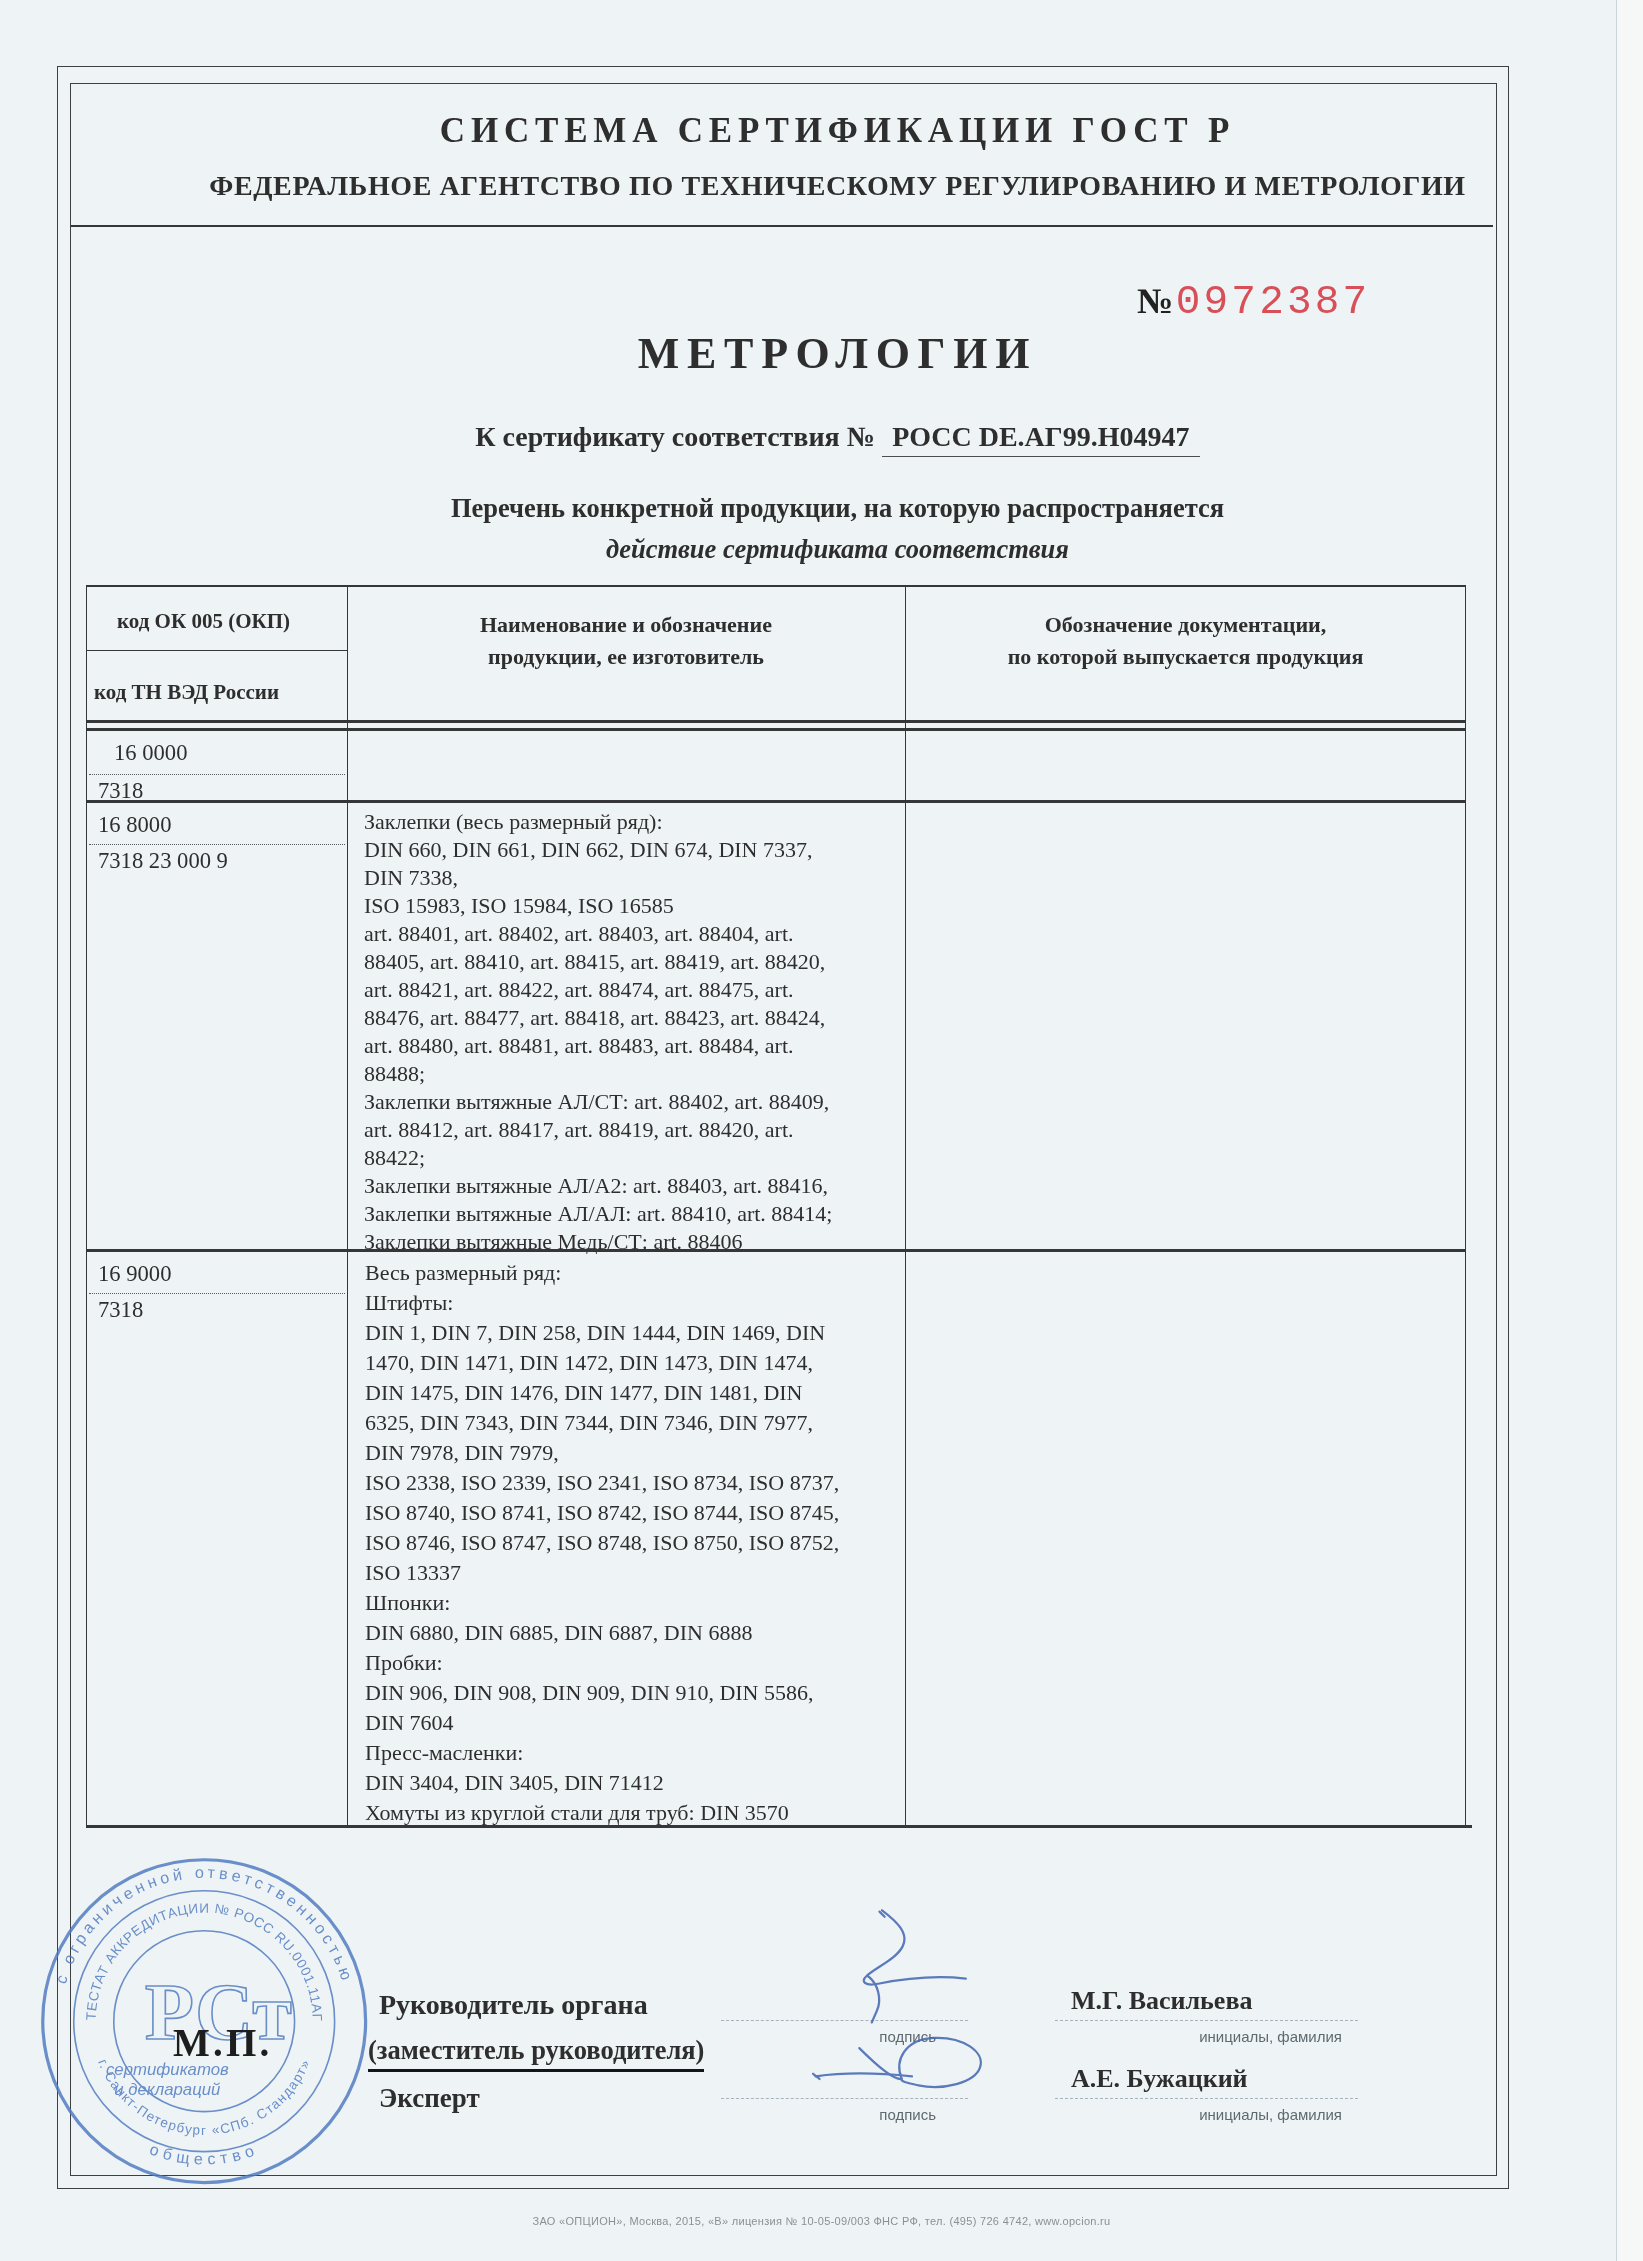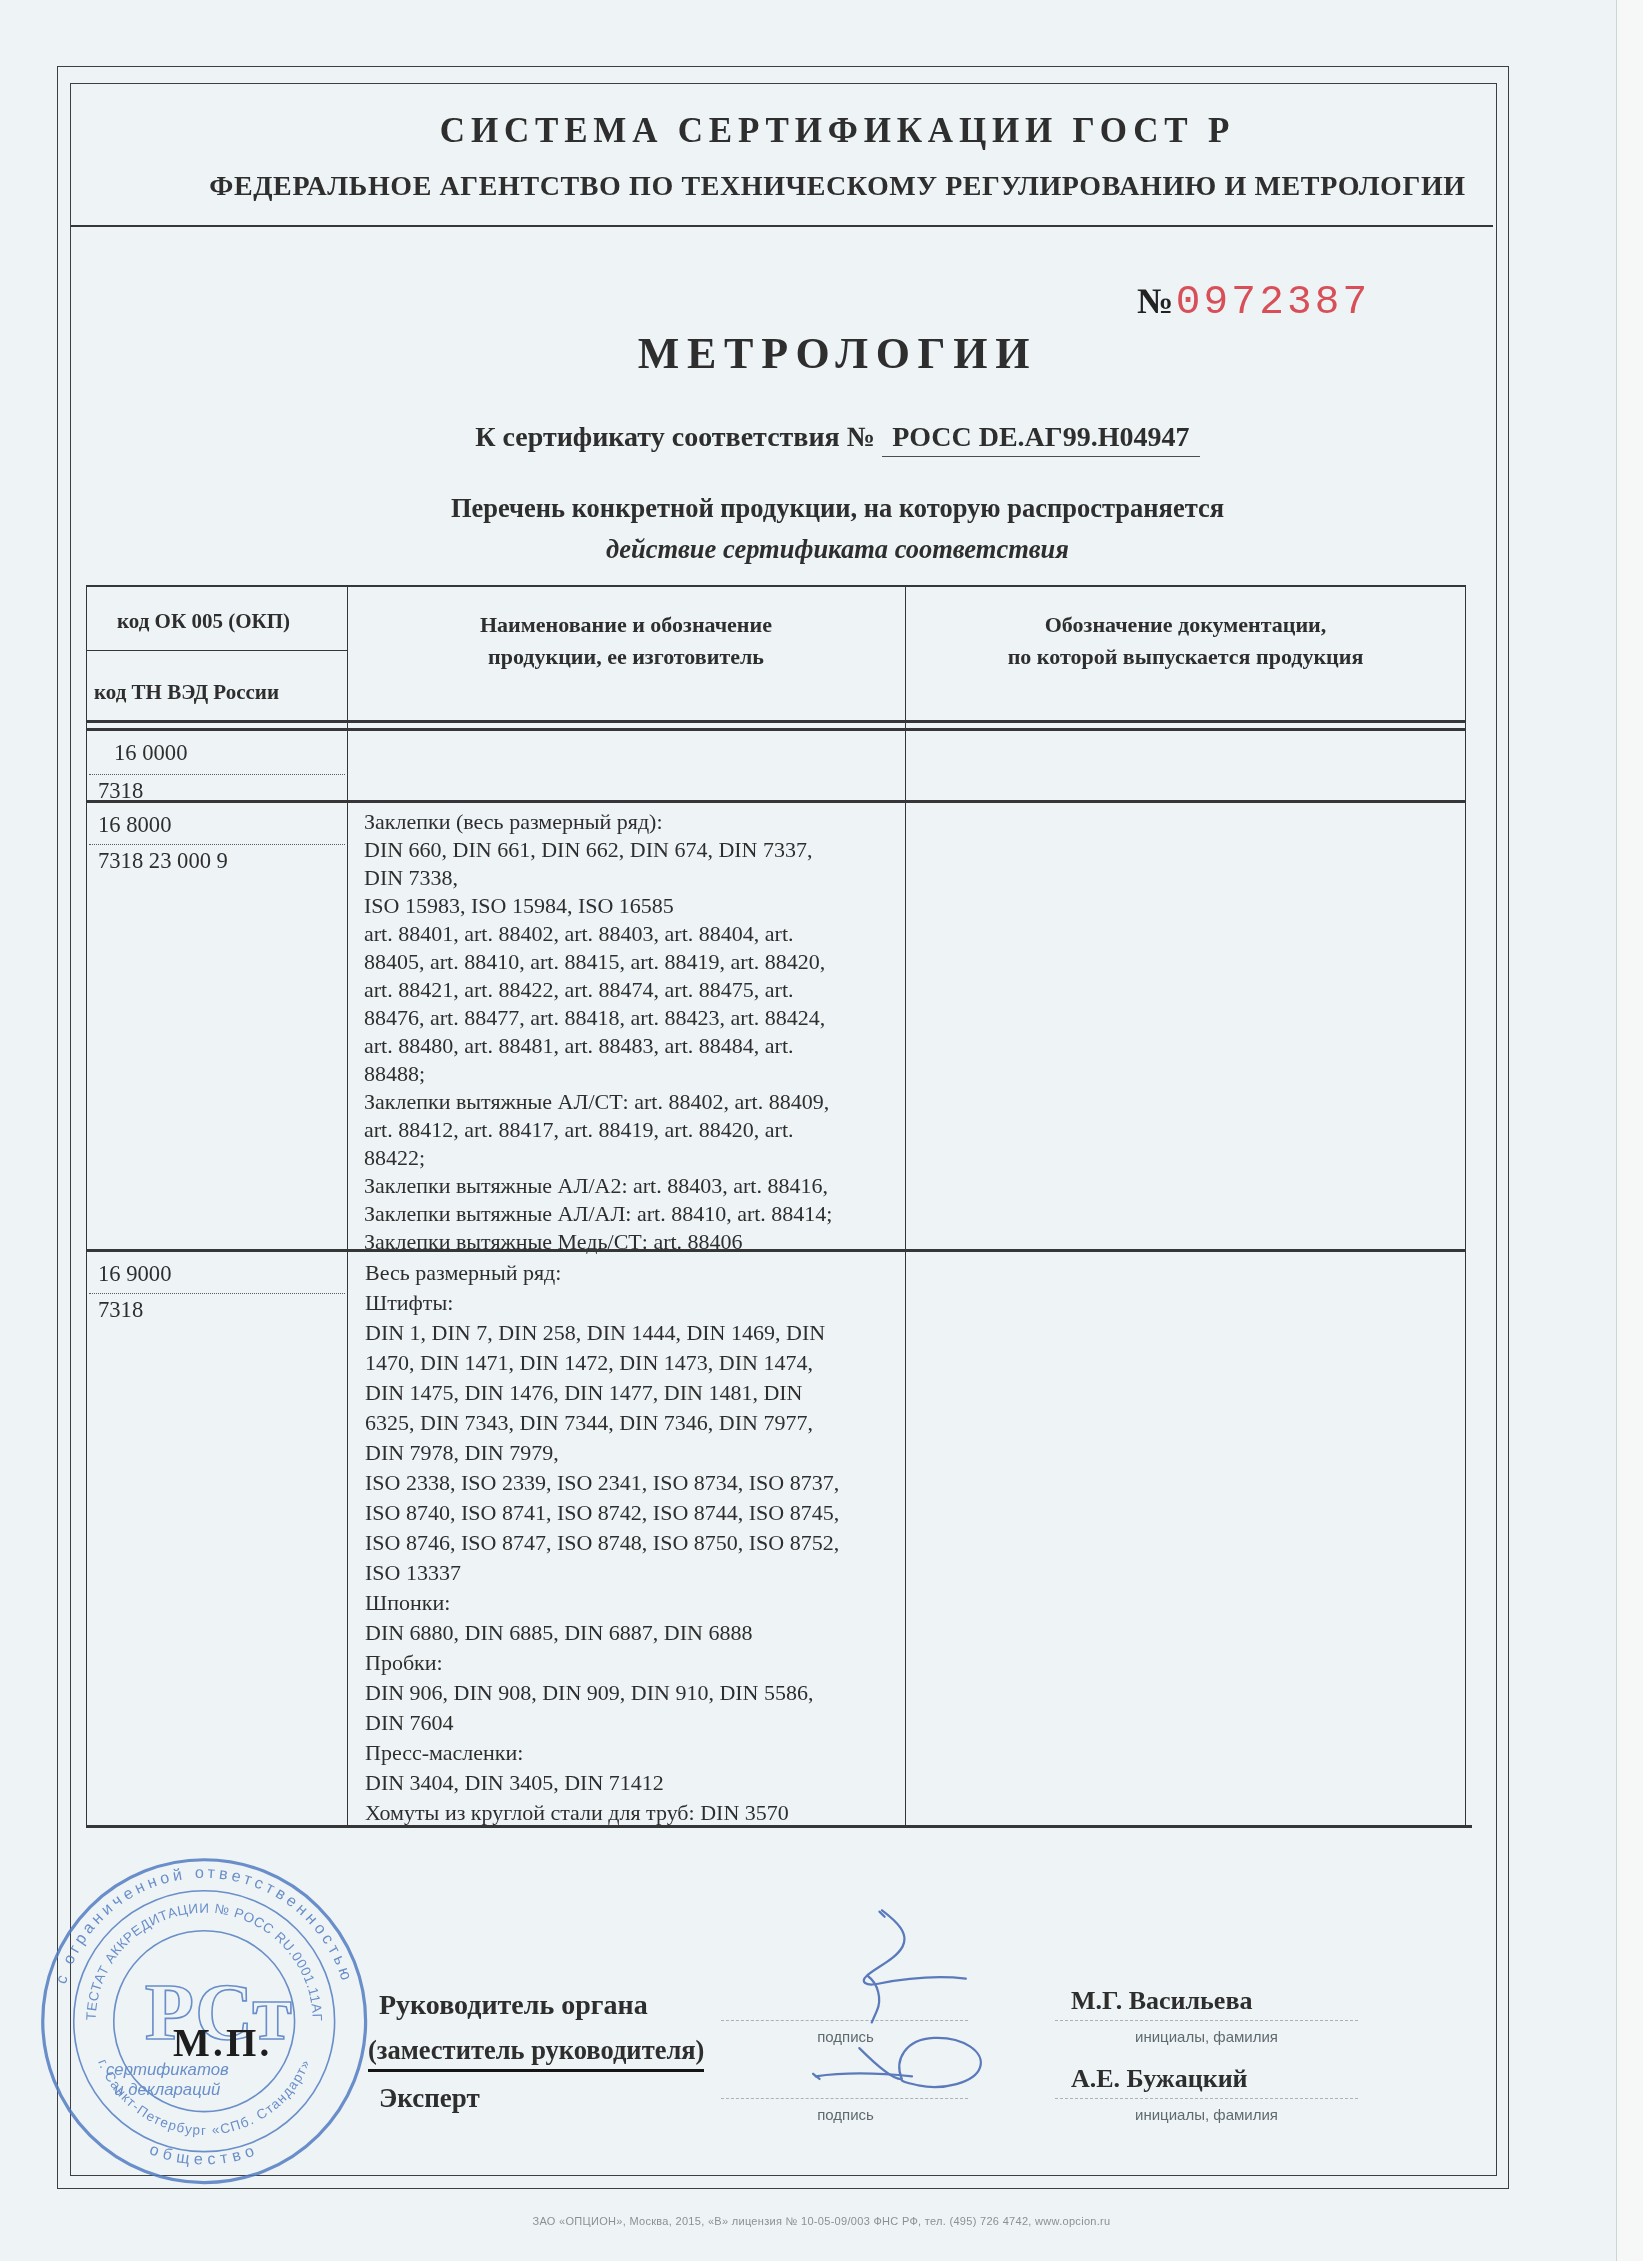--- a/index.html
+++ b/index.html
@@ -29,21 +29,21 @@
   
   .th{font-weight:700;font-size:21px;line-height:32px;}
   .cell-code{font-size:22.6px;white-space:nowrap;}
   .cell-lines{font-size:22px;white-space:pre-line;}
   
   .role{font-size:28px;font-weight:700;white-space:nowrap;}
   .role-sub{font-size:26.5px;font-weight:700;border-bottom:3.9px solid #151515;padding-bottom:2.6px;white-space:nowrap;margin-top:14px;}
   .role-plain{font-size:27px;font-weight:600;}
   .name{font-size:26px;font-weight:600;white-space:nowrap;}
   .formline{position:absolute;border-top:1.3px dashed #a7b3ba;height:0;}
-  .small-label{font-family:"Liberation Sans", sans-serif;font-size:15px;color:#5f6a70;text-align:center;}
+  .small-label{font-family:"Liberation Sans", sans-serif;font-size:15px;color:#5f6a70;text-align:right;}
   .mp{font-size:39px;font-weight:700;letter-spacing:3.2px;color:#1d1d1d;}
   .footer{font-family:"Liberation Sans", sans-serif;font-size:11px;color:#8b9094;letter-spacing:0.3px;text-align:center;width:100%;}
   .scan-edge{position:absolute;top:0;right:0;width:26px;height:100%;background:#f6f8f8;border-left:1.9px solid #cdd5d8;}
 </style>
 </head>
 <body>
 
 <div class="page">
 
   <div class="scan-edge"></div>

